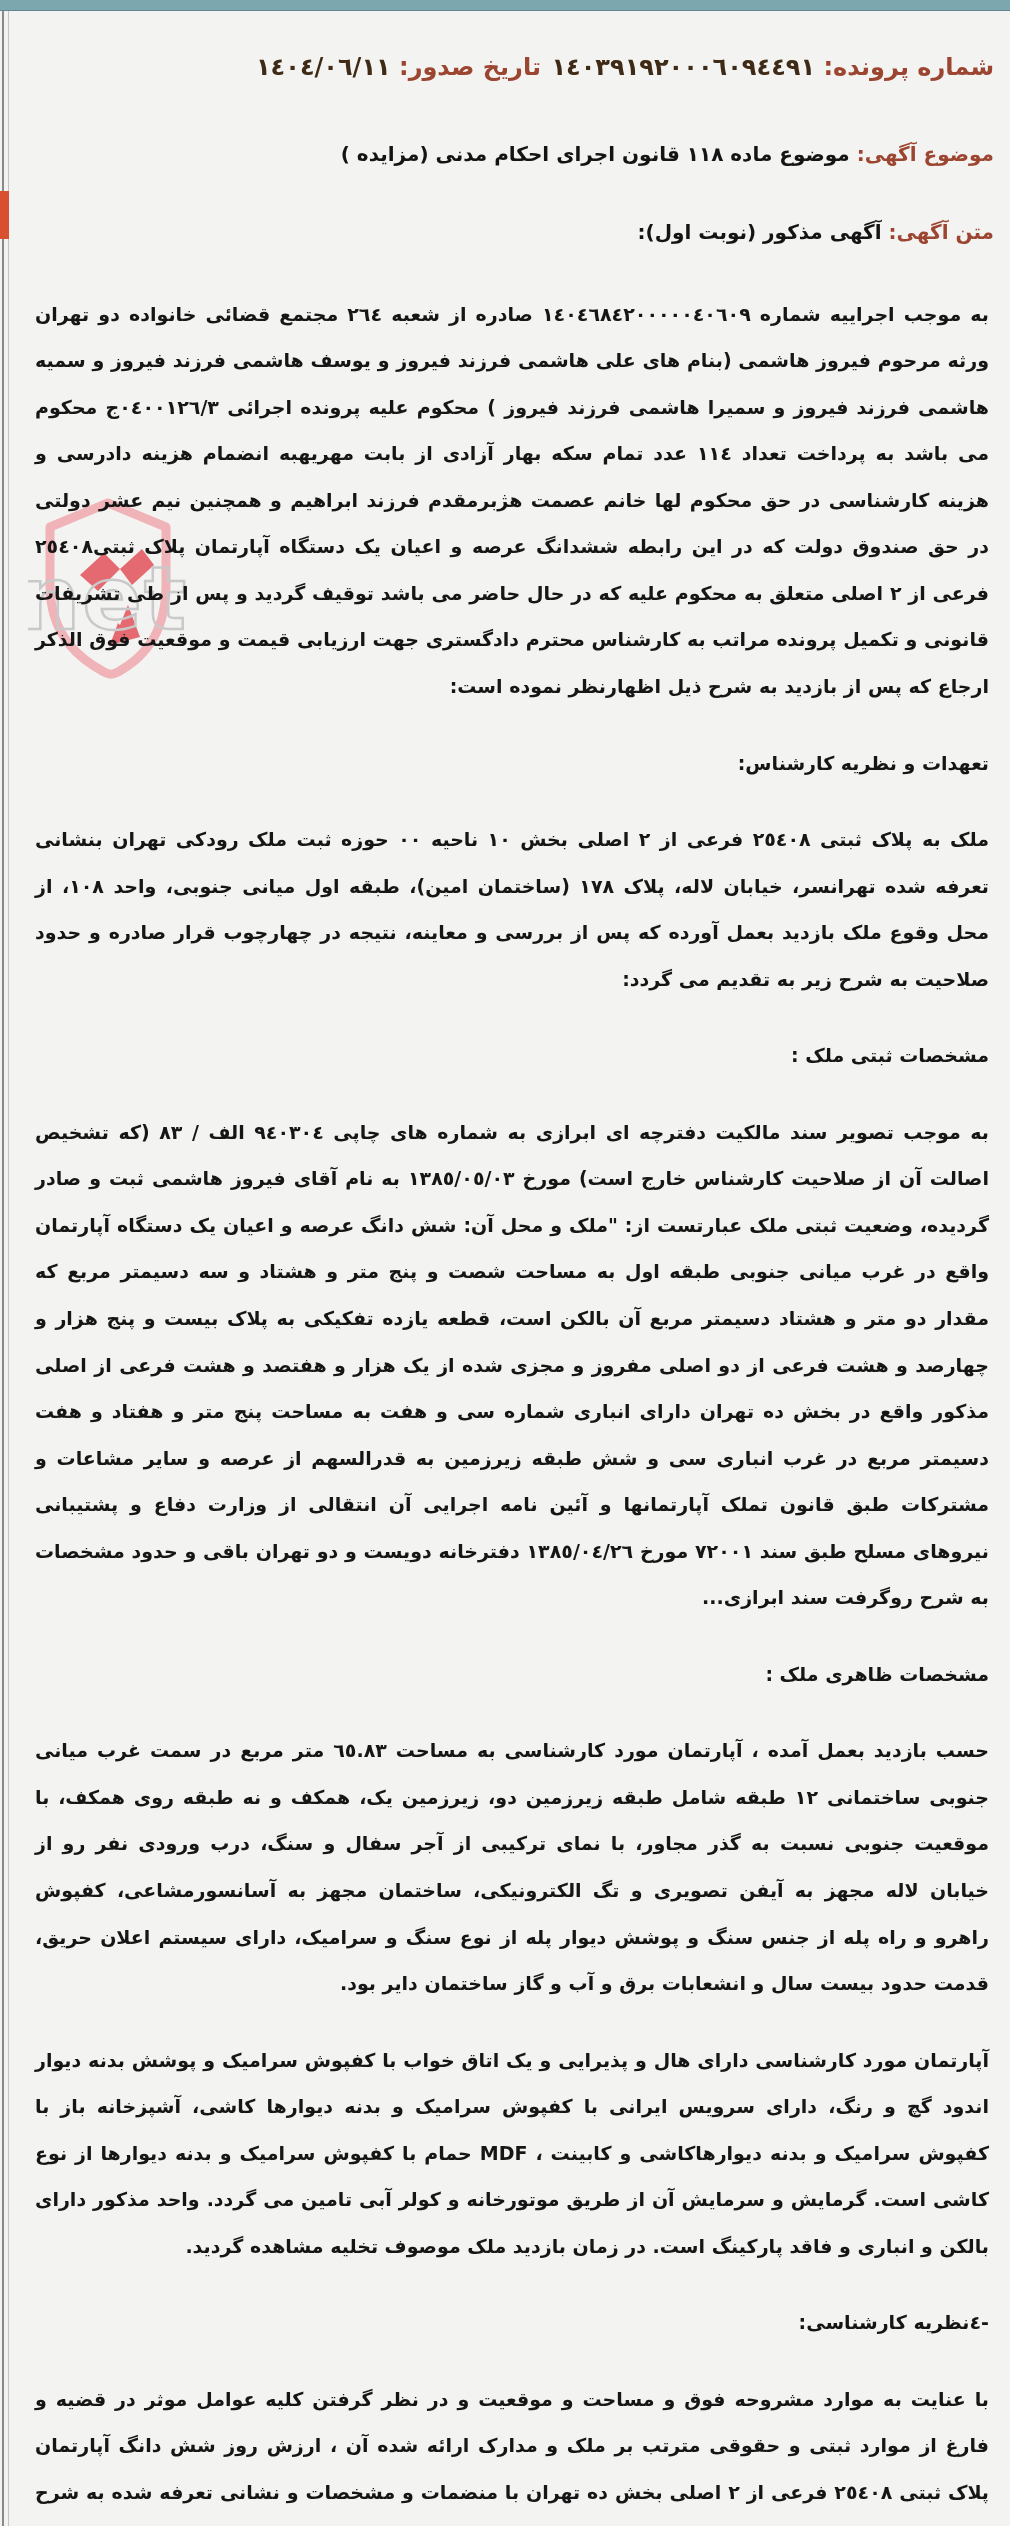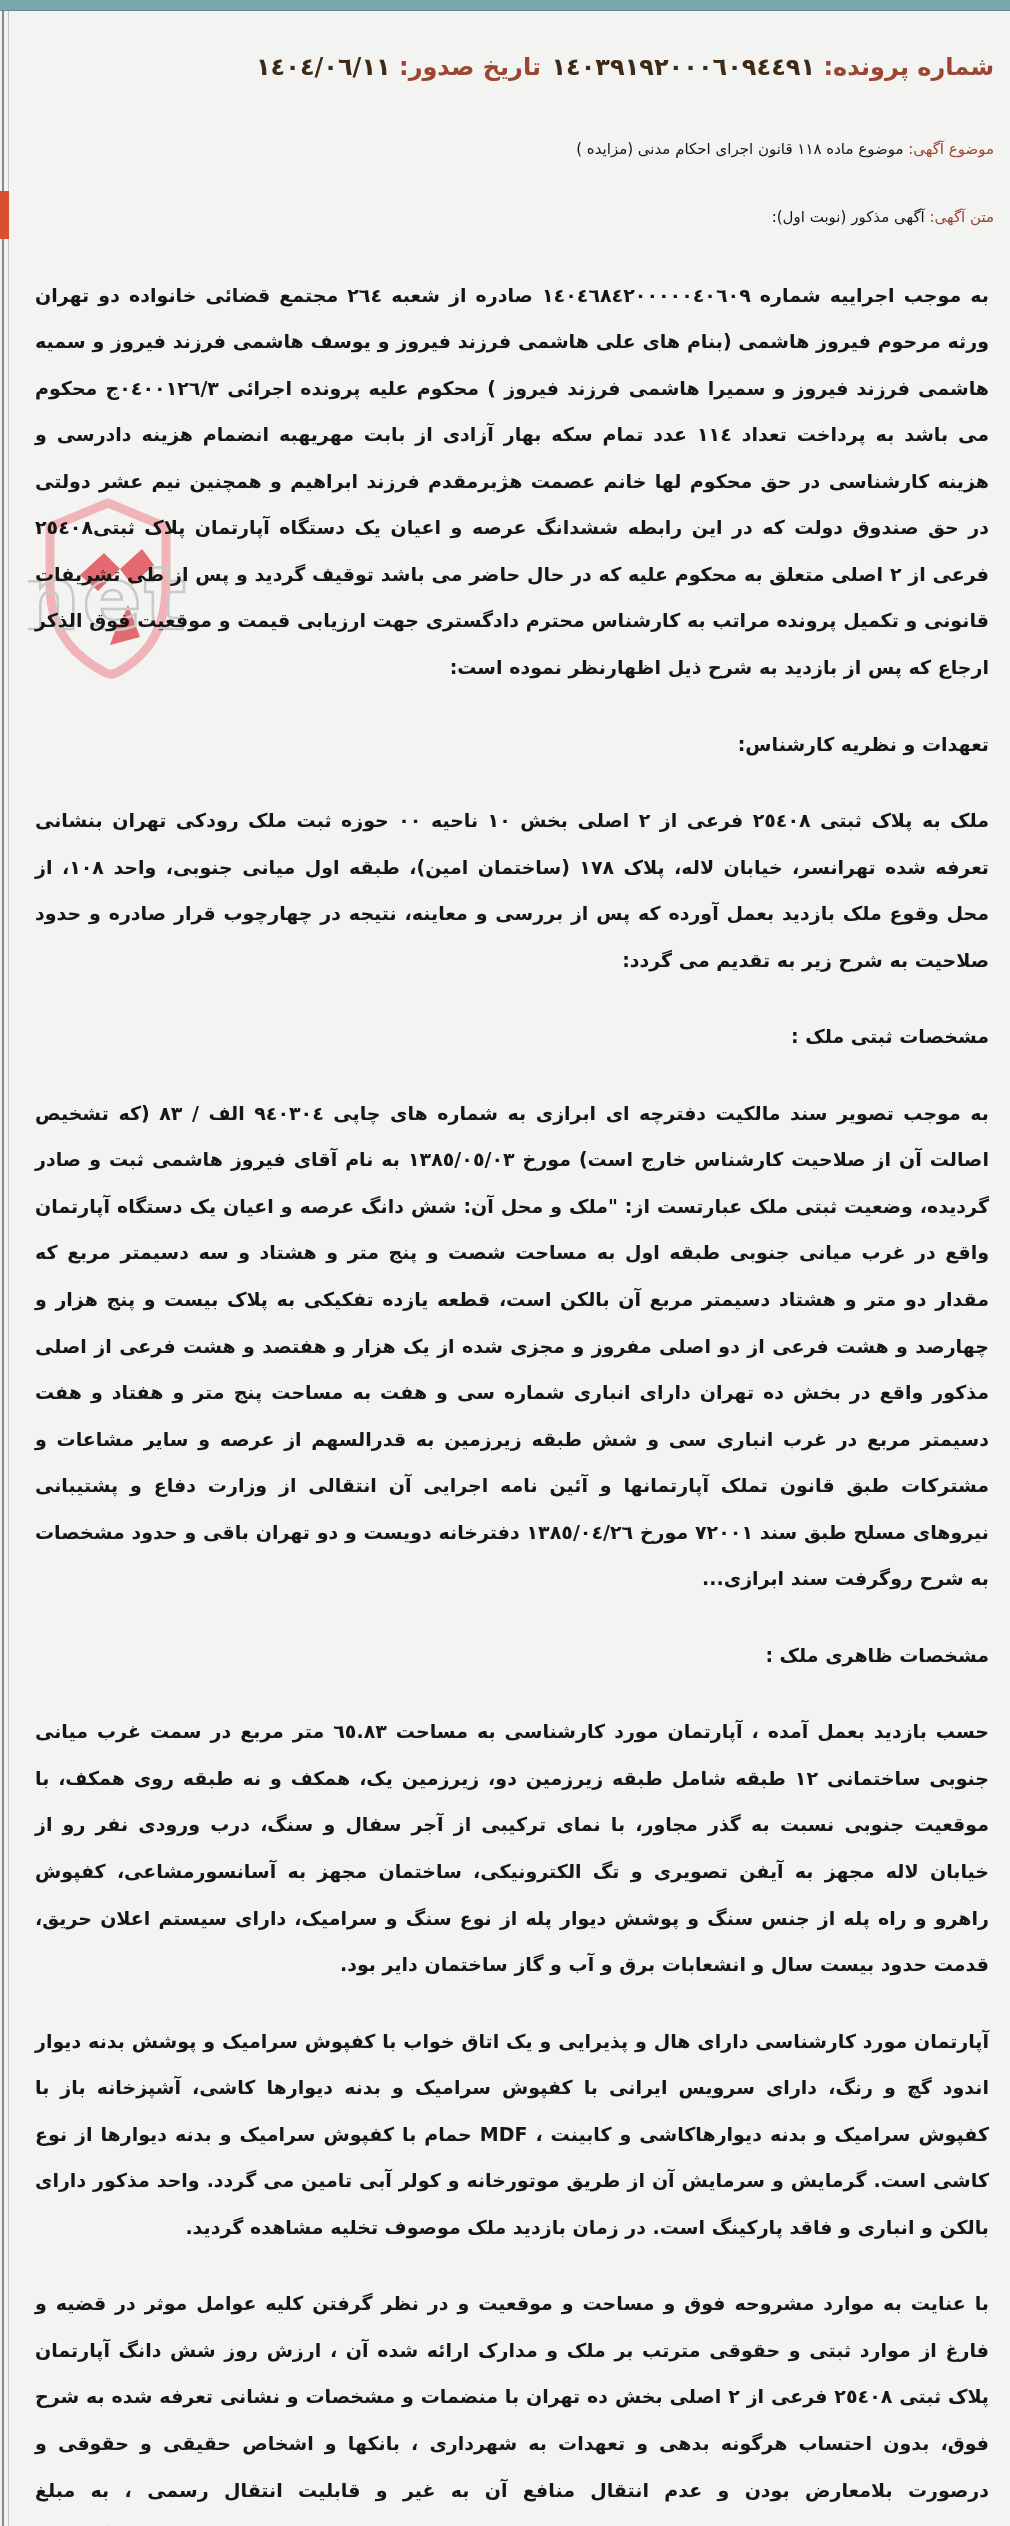--- a/index.html
+++ b/index.html
@@ -38,21 +38,21 @@
   }
   .header-grid{
     display:grid;
     grid-template-columns:47% 53%;
     row-gap:34px;
     margin-bottom:44px;
   }
   .hcell{font-size:24px;font-weight:bold;line-height:1.9;}
   .lbl{color:#9c4531;}
   .val{color:#3f2a16;}
-  .fieldrow{margin:0 0 40px 0;font-size:15px;font-weight:normal;line-height:1.9;}
+  .fieldrow{margin:0 0 40px 0;font-size:20px;font-weight:bold;line-height:1.9;}
   .fieldrow .val{color:#141414;}
   .bodytext p{
     margin:30px 5px;
     font-size:19px;
     font-weight:bold;
     color:#161616;
     line-height:2.45;
     text-align:justify;
     text-justify:inter-word;
   }
@@ -104,18 +104,19 @@
 
     <div class="bodytext">
       <p>به موجب اجراییه شماره ١٤٠٤٦٨٤٢٠٠٠٠٠٤٠٦٠٩ صادره از شعبه ٢٦٤ مجتمع قضائی خانواده دو تهران ورثه مرحوم فیروز هاشمی (بنام های علی هاشمی فرزند فیروز و یوسف هاشمی فرزند فیروز و سمیه هاشمی فرزند فیروز و سمیرا هاشمی فرزند فیروز ) محکوم علیه پرونده اجرائی ٠٤٠٠١٢٦/٣ج محکوم می باشد به پرداخت تعداد ١١٤ عدد تمام سکه بهار آزادی از بابت مهریهبه انضمام هزینه دادرسی و هزینه کارشناسی در حق محکوم لها خانم عصمت هژبرمقدم فرزند ابراهیم و همچنین نیم عشر دولتی در حق صندوق دولت که در این رابطه ششدانگ عرصه و اعیان یک دستگاه آپارتمان پلاک ثبتی٢٥٤٠٨ فرعی از ٢ اصلی متعلق به محکوم علیه که در حال حاضر می باشد توقیف گردید و پس از طی تشریفات قانونی و تکمیل پرونده مراتب به کارشناس محترم دادگستری جهت ارزیابی قیمت و موقعیت فوق الذکر ارجاع که پس از بازدید به شرح ذیل اظهارنظر نموده است:</p>
       <p>تعهدات و نظریه کارشناس:</p>
       <p>ملک به پلاک ثبتی ٢٥٤٠٨ فرعی از ٢ اصلی بخش ١٠ ناحیه ٠٠ حوزه ثبت ملک رودکی تهران بنشانی تعرفه شده تهرانسر، خیابان لاله، پلاک ١٧٨ (ساختمان امین)، طبقه اول میانی جنوبی، واحد ١٠٨، از محل وقوع ملک بازدید بعمل آورده که پس از بررسی و معاینه، نتیجه در چهارچوب قرار صادره و حدود صلاحیت به شرح زیر به تقدیم می گردد:</p>
       <p>مشخصات ثبتی ملک :</p>
       <p>به موجب تصویر سند مالکیت دفترچه ای ابرازی به شماره های چاپی ٩٤٠٣٠٤ الف / ٨٣ (که تشخیص اصالت آن از صلاحیت کارشناس خارج است) مورخ ١٣٨٥/٠٥/٠٣ به نام آقای فیروز هاشمی ثبت و صادر گردیده، وضعیت ثبتی ملک عبارتست از: "ملک و محل آن: شش دانگ عرصه و اعیان یک دستگاه آپارتمان واقع در غرب میانی جنوبی طبقه اول به مساحت شصت و پنج متر و هشتاد و سه دسیمتر مربع که مقدار دو متر و هشتاد دسیمتر مربع آن بالکن است، قطعه یازده تفکیکی به پلاک بیست و پنج هزار و چهارصد و هشت فرعی از دو اصلی مفروز و مجزی شده از یک هزار و هفتصد و هشت فرعی از اصلی مذکور واقع در بخش ده تهران دارای انباری شماره سی و هفت به مساحت پنج متر و هفتاد و هفت دسیمتر مربع در غرب انباری سی و شش طبقه زیرزمین به قدرالسهم از عرصه و سایر مشاعات و مشترکات طبق قانون تملک آپارتمانها و آئین نامه اجرایی آن انتقالی از وزارت دفاع و پشتیبانی نیروهای مسلح طبق سند ٧٢٠٠١ مورخ ١٣٨٥/٠٤/٢٦ دفترخانه دویست و دو تهران باقی و حدود مشخصات به شرح روگرفت سند ابرازی...</p>
       <p>مشخصات ظاهری ملک :</p>
       <p>حسب بازدید بعمل آمده ، آپارتمان مورد کارشناسی به مساحت ٦٥.٨٣ متر مربع در سمت غرب میانی جنوبی ساختمانی ١٢ طبقه شامل طبقه زیرزمین دو، زیرزمین یک، همکف و نه طبقه روی همکف، با موقعیت جنوبی نسبت به گذر مجاور، با نمای ترکیبی از آجر سفال و سنگ، درب ورودی نفر رو از خیابان لاله مجهز به آیفن تصویری و تگ الکترونیکی، ساختمان مجهز به آسانسورمشاعی، کفپوش راهرو و راه پله از جنس سنگ و پوشش دیوار پله از نوع سنگ و سرامیک، دارای سیستم اعلان حریق، قدمت حدود بیست سال و انشعابات برق و آب و گاز ساختمان دایر بود.</p>
       <p>آپارتمان مورد کارشناسی دارای هال و پذیرایی و یک اتاق خواب با کفپوش سرامیک و پوشش بدنه دیوار اندود گچ و رنگ، دارای سرویس ایرانی با کفپوش سرامیک و بدنه دیوارها کاشی، آشپزخانه باز با کفپوش سرامیک و بدنه دیوارهاکاشی و کابینت ، MDF حمام با کفپوش سرامیک و بدنه دیوارها از نوع کاشی است. گرمایش و سرمایش آن از طریق موتورخانه و کولر آبی تامین می گردد. واحد مذکور دارای بالکن و انباری و فاقد پارکینگ است. در زمان بازدید ملک موصوف تخلیه مشاهده گردید.</p>
+      <p>-‏٤نظریه کارشناسی:</p>
       <p>با عنایت به موارد مشروحه فوق و مساحت و موقعیت و در نظر گرفتن کلیه عوامل موثر در قضیه و فارغ از موارد ثبتی و حقوقی مترتب بر ملک و مدارک ارائه شده آن ، ارزش روز شش دانگ آپارتمان پلاک ثبتی ٢٥٤٠٨ فرعی از ٢ اصلی بخش ده تهران با منضمات و مشخصات و نشانی تعرفه شده به شرح فوق، بدون احتساب هرگونه بدهی و تعهدات به شهرداری ، بانکها و اشخاص حقیقی و حقوقی و درصورت بلامعارض بودن و عدم انتقال منافع آن به غیر و قابلیت انتقال رسمی ، به مبلغ ٤٠.٠٠٠.٠٠٠.٠٠٠ ریال معادل چهار میلیارد تومان ، جهت اجرای احکام ، ارزیابی و اعلام نظر می گردد.</p>
 
     </div>
 
   </div>
 </div>
 
 </body></html>

